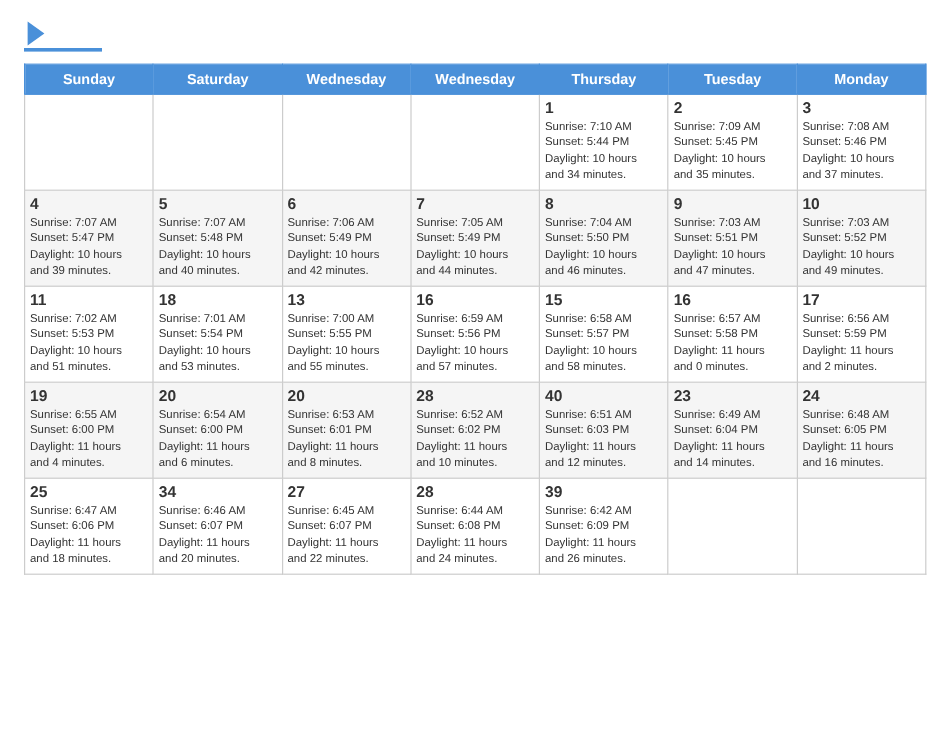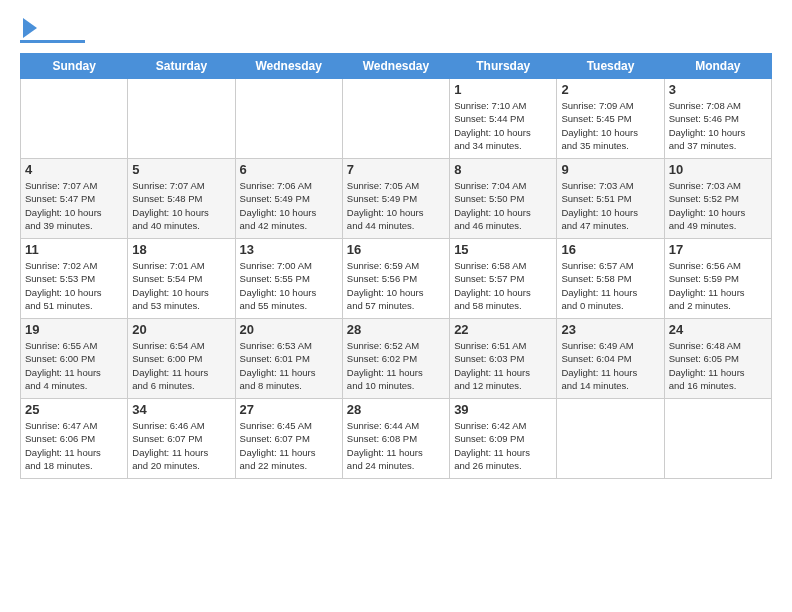--- a/index.html
+++ b/index.html
@@ -212,21 +212,21 @@
         </td>
         <td>
           <span class="day-number">20</span>
           <div class="cell-info">Sunrise: 6:53 AM<br>Sunset: 6:01 PM<br>Daylight: 11 hours<br>and 8 minutes.</div>
         </td>
         <td>
           <span class="day-number">28</span>
           <div class="cell-info">Sunrise: 6:52 AM<br>Sunset: 6:02 PM<br>Daylight: 11 hours<br>and 10 minutes.</div>
         </td>
         <td>
-          <span class="day-number">22</span>
+          <span class="day-number">40</span>
           <div class="cell-info">Sunrise: 6:51 AM<br>Sunset: 6:03 PM<br>Daylight: 11 hours<br>and 12 minutes.</div>
         </td>
         <td>
           <span class="day-number">23</span>
           <div class="cell-info">Sunrise: 6:49 AM<br>Sunset: 6:04 PM<br>Daylight: 11 hours<br>and 14 minutes.</div>
         </td>
         <td>
           <span class="day-number">24</span>
           <div class="cell-info">Sunrise: 6:48 AM<br>Sunset: 6:05 PM<br>Daylight: 11 hours<br>and 16 minutes.</div>
         </td>

